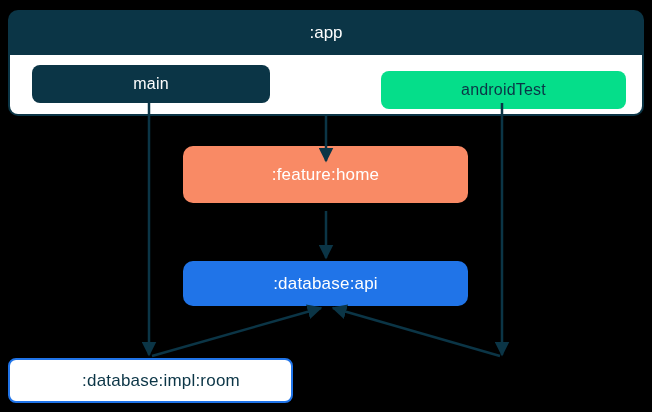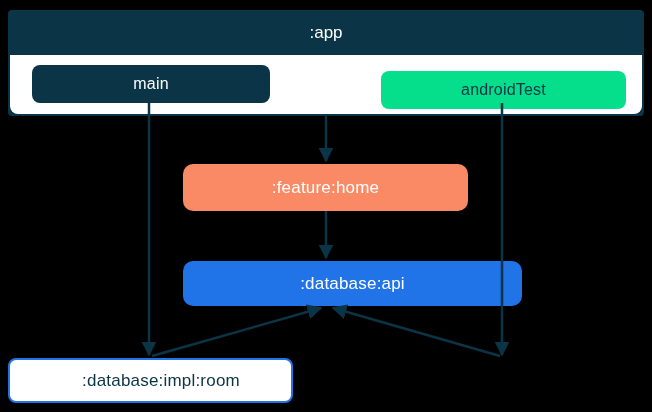--- a/index.html
+++ b/index.html
@@ -19,21 +19,21 @@
     box-sizing:border-box;
     font-size:17px;
     letter-spacing:.2px;
     white-space:nowrap;
     text-align:center;
   }
   
   .app-container{
     position:absolute;left:8px;top:10px;width:636px;height:106px;
     background:var(--navy);
-    border-radius:4px;
+    border-radius:10px;
   }
   .app-title{
     position:absolute;left:0;top:0;width:100%;height:45px;
     display:flex;align-items:center;justify-content:center;
     color:#fff;font-size:17px;
   }
   .app-body{
     position:absolute;left:2px;right:2px;bottom:2px;top:45px;
     background:#fff;
     border-radius:0 0 8px 8px;
@@ -42,26 +42,26 @@
     left:22px;top:10px;width:238px;height:38px;
     background:var(--navy);color:#fff;
     border-radius:8px;font-size:16px;
   }
   .androidtest-node{
     left:371px;top:16px;width:245px;height:38px;
     background:var(--green);color:var(--navy);
     border-radius:8px;font-size:16px;
   }
   .feature-home{
-    left:183px;top:164px;width:285px;height:47px;
+    left:183px;top:146px;width:285px;height:57px;
     background:var(--orange);color:#fff;
     border-radius:10px;
   }
   .database-api{
-    left:183px;top:261px;width:339px;height:45px;
+    left:183px;top:261px;width:285px;height:45px;
     background:var(--blue);color:#fff;
     border-radius:10px;
   }
   .impl-box{
     width:285px;height:45px;
     background:#fff;color:var(--navy);
     border:2.5px solid var(--blue);
     border-radius:8px;
     padding-left:21px;
   }

